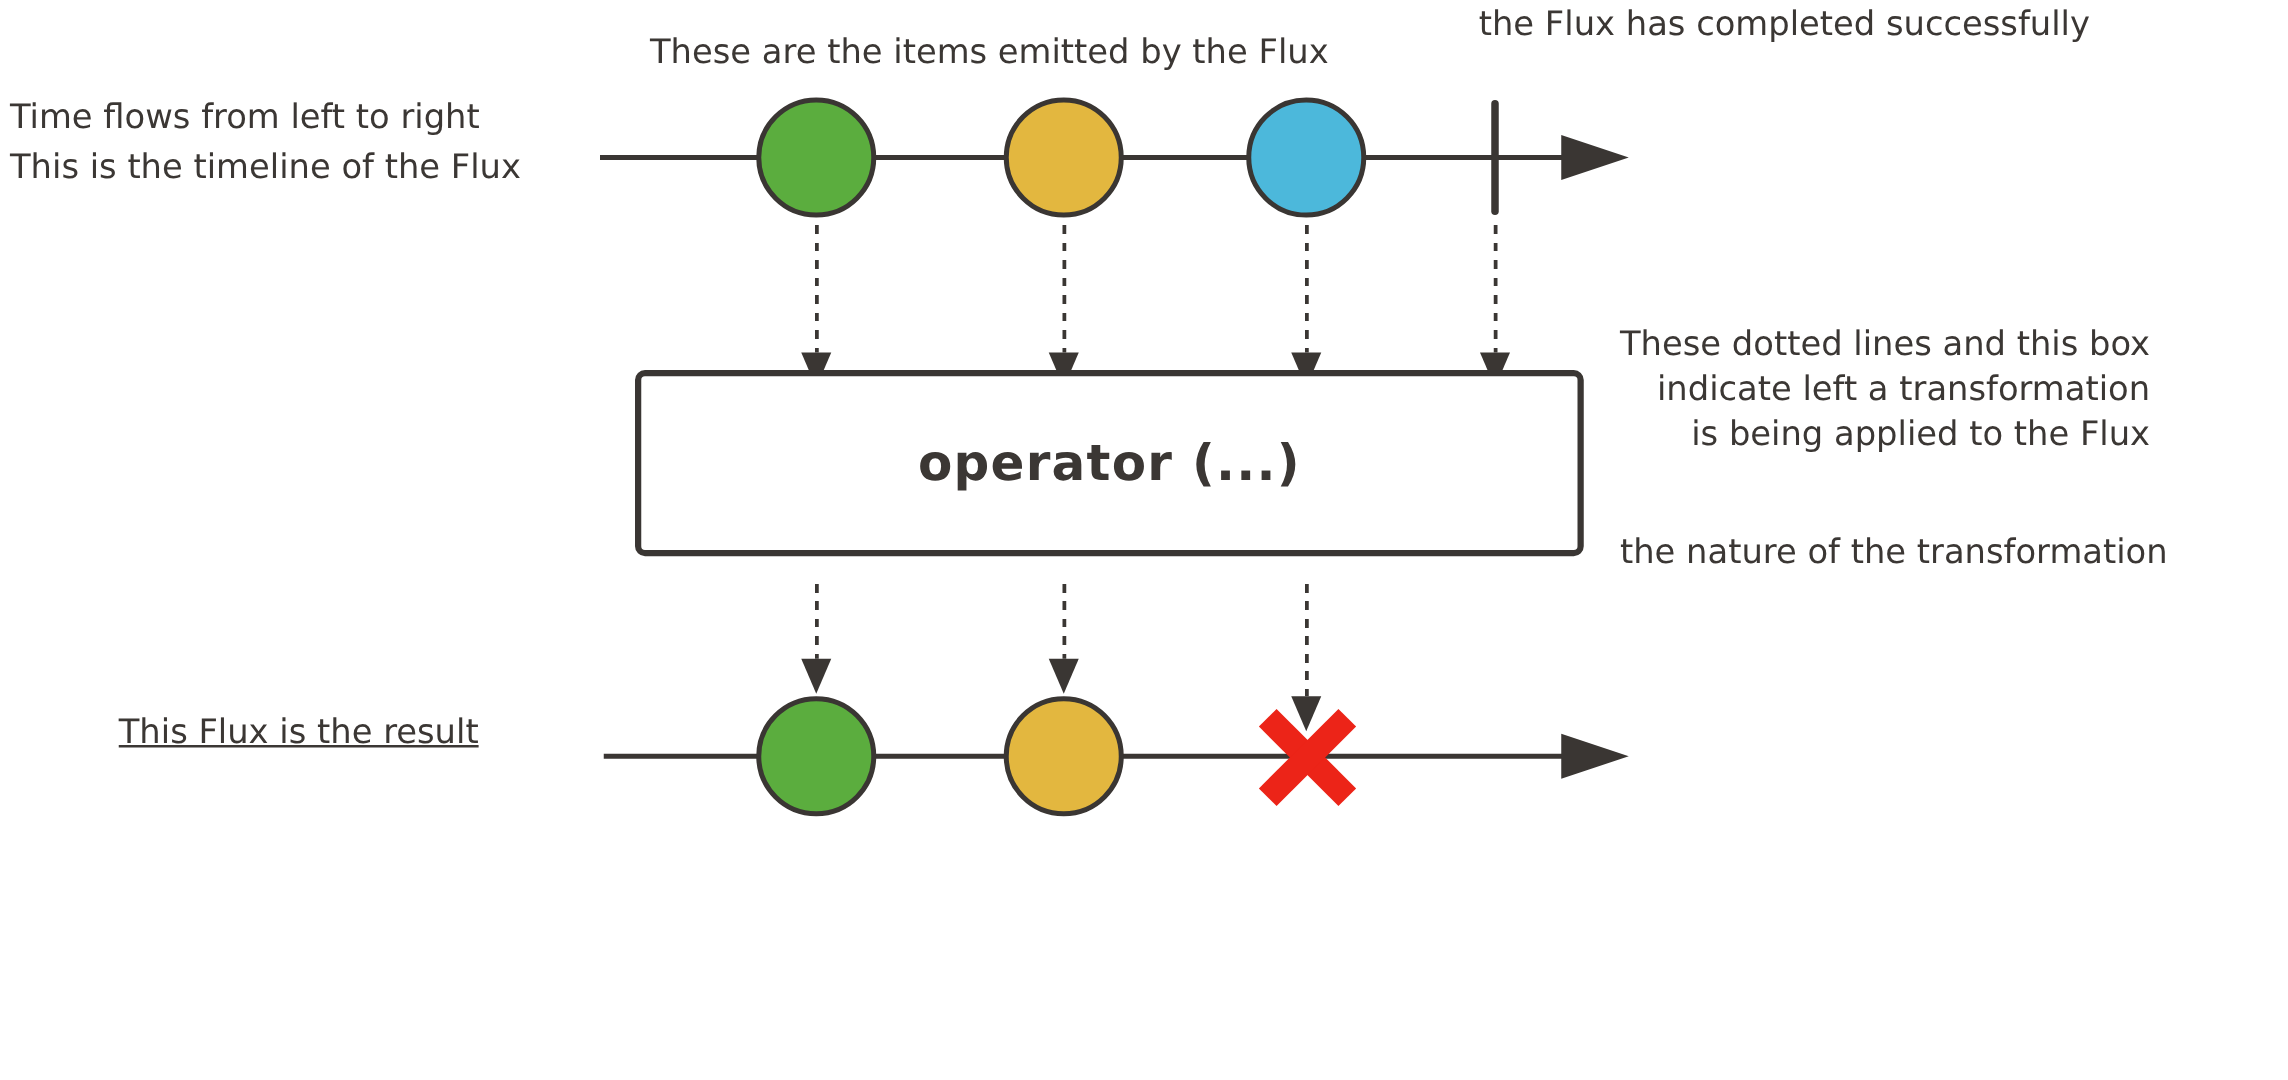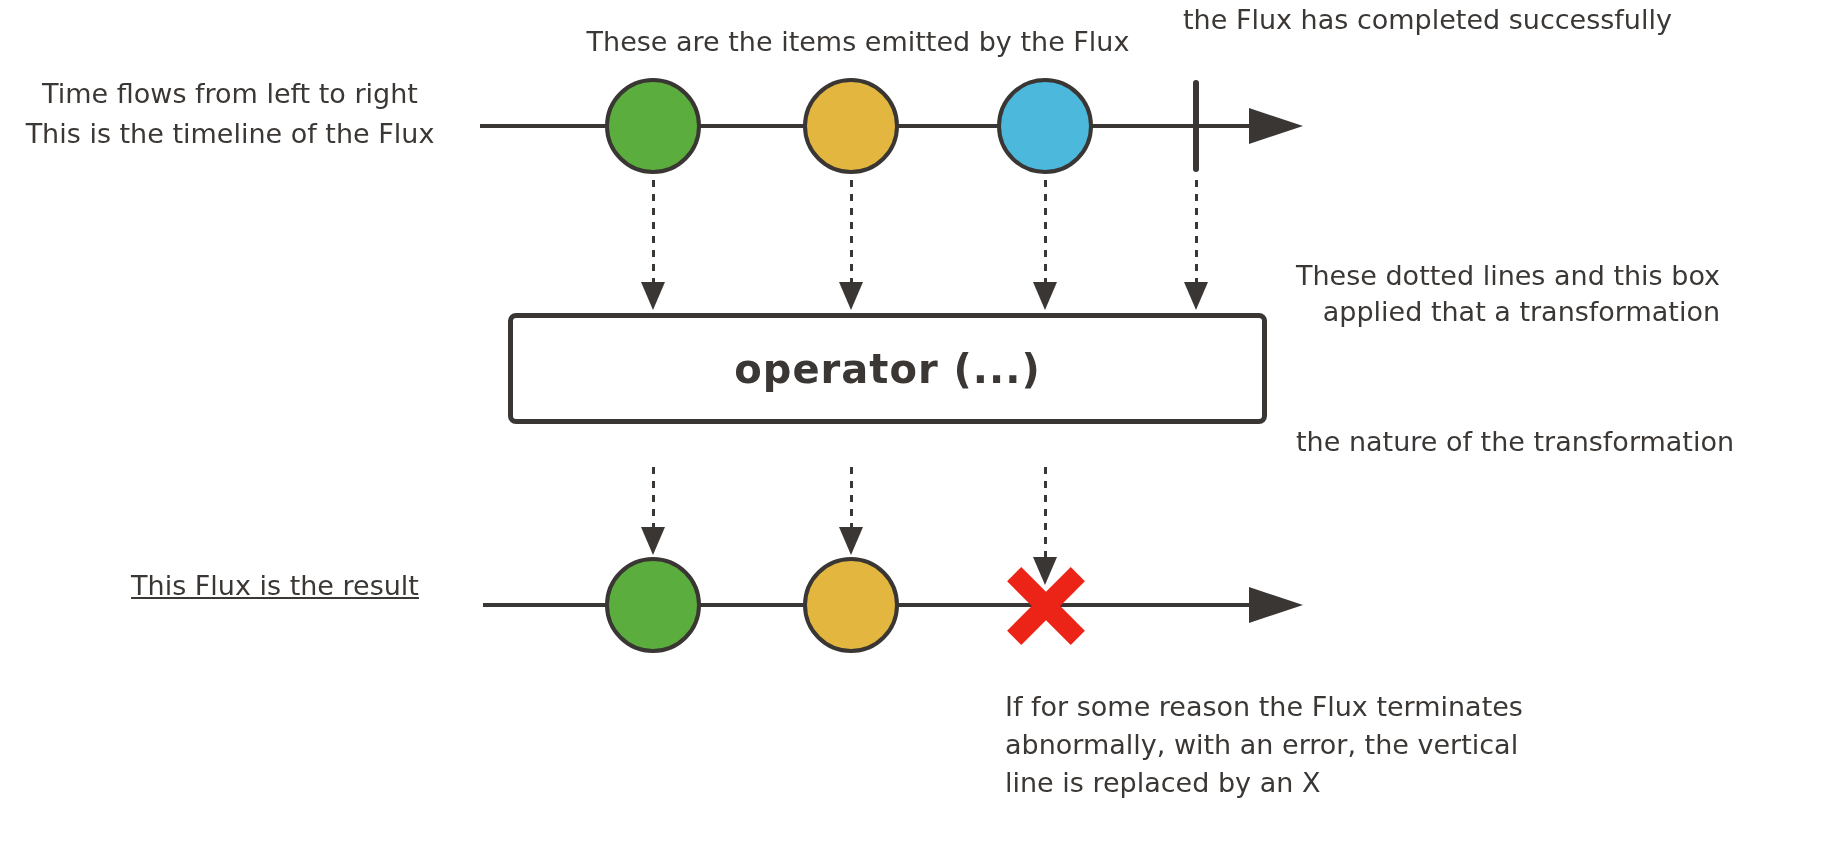--- a/index.html
+++ b/index.html
@@ -11,21 +11,21 @@
     font-family: "DejaVu Sans", "Liberation Sans", sans-serif;
     overflow: hidden;
   }
   .note {
     position: absolute;
     font-size: 27px;
     color: var(--text, #3b3734);
     line-height: 40px;
     white-space: nowrap;
   }
-  .note.center { text-align: center; }
+  .note.center { text-align: left; }
   .note.tight { line-height: 36px; }
   .note.mid { line-height: 38px; }
   .hline { position: absolute; height: 4px; background: var(--stroke, #3a3633); }
   .head-right {
     position: absolute; width: 0; height: 0;
     border-top: 18px solid transparent;
     border-bottom: 18px solid transparent;
     border-left: 54px solid var(--stroke, #3a3633);
   }
   .item-circle {
@@ -49,21 +49,21 @@
       var(--stroke, #3a3633) 0px, var(--stroke, #3a3633) 7px,
       transparent 7px, transparent 14px);
   }
   .head-down {
     width: 0; height: 0;
     border-left: 12px solid transparent;
     border-right: 12px solid transparent;
     border-top: 28px solid var(--stroke, #3a3633);
   }
   .op-box {
-    position: absolute; left: 508px; top: 313px; width: 759px; height: 111px;
+    position: absolute; left: 508px; top: 296px; width: 759px; height: 149px;
     box-sizing: border-box; border: 5px solid var(--stroke, #3a3633);
     border-radius: 8px; background: var(--box_fill, #fff);
     display: flex; align-items: center; justify-content: center;
   }
   .op-label {
     font-size: 40px; font-weight: bold; color: var(--text, #3b3734);
     letter-spacing: 1px;
   }
   .error-x { position: absolute; left: 999px; top: 559px; width: 94px; height: 94px; }
   .xbar {
@@ -116,21 +116,22 @@
     <div class="vdash"></div>
     <div class="head-down"></div>
   </div>
 
   <div class="op-box">
     <div class="op-label">operator (...)</div>
   </div>
 
   <div class="note tight" style="left:1296px; top:258px;text-align:right;">
     <div>These dotted lines and this box</div>
-    <div>applied that a transformation</div>
+    <div>indicate left a transformation</div>
+    <div>is being applied to the Flux</div>
   </div>
 
   <div class="note tight" style="left:1296px; top:424px;">
     <div>the nature of the transformation</div>
   </div>
 
   <div class="varrow" style="left:641px; top:467px; height:88px;">
     <div class="vdash"></div>
     <div class="head-down"></div>
   </div>
@@ -151,19 +152,14 @@
   <div class="head-right" style="left:1249px; top:587px;"></div>
 
   <div class="item-circle fill-green" style="left:605px; top:557px;"></div>
   <div class="item-circle fill-yellow" style="left:803px; top:557px;"></div>
 
   <div class="error-x">
     <div class="xbar a"></div>
     <div class="xbar b"></div>
   </div>
 
-  <div class="note mid" style="left:1005px; top:688px;">
-    <div>If for some reason the Flux terminates</div>
-    <div>abnormally, with an error, the vertical</div>
-    <div>line is replaced by an X</div>
-  </div>
 
 </div>
 
 </body></html>

